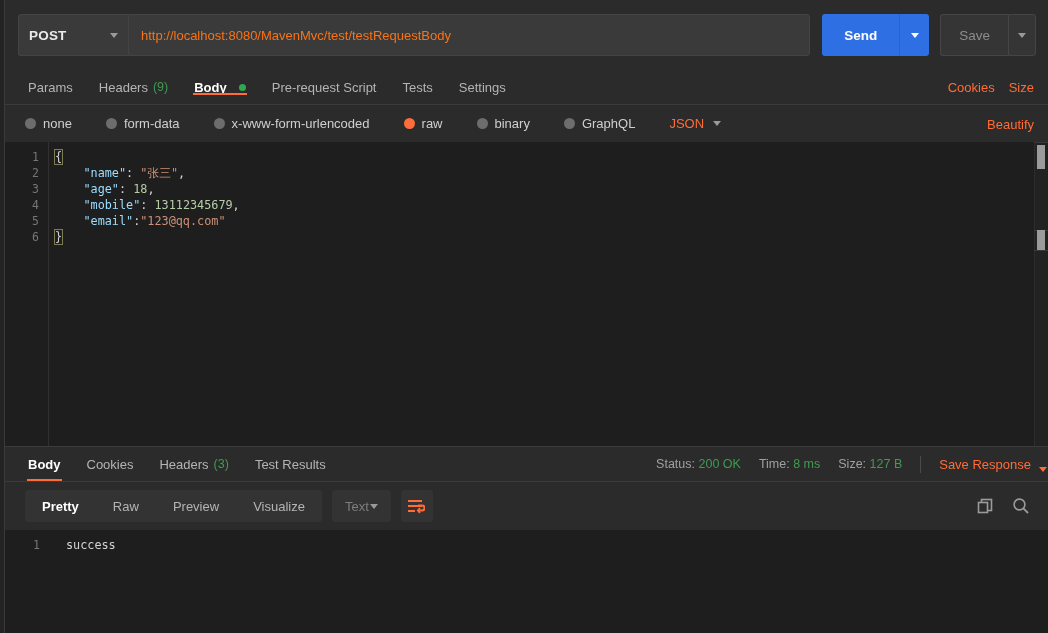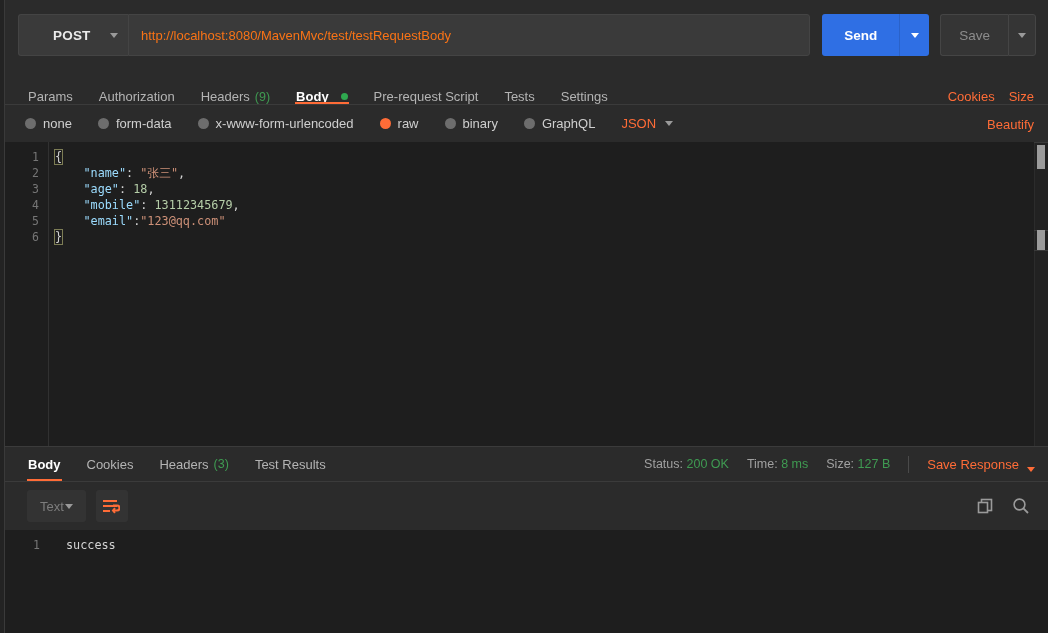--- a/index.html
+++ b/index.html
@@ -23,21 +23,21 @@
     position: absolute; left: 5px; top: 0; right: 0; height: 70px;
     background: #2b2b2b;
     display: flex; align-items: center; padding: 0 12px 0 13px; gap: 0;
   }
   .method-box {
     display: flex; align-items: center; justify-content: space-between;
     width: 110px; height: 42px; background: #3a3a3a;
     border: 1px solid #444; border-right: none;
     border-radius: 3px 0 0 3px; padding: 0 10px;
   }
-  .method-label { font-size: 13.5px; font-weight: bold; color: #eaeaea; letter-spacing: .2px; margin-left: 24px; }
+  .method-label { font-size: 13.5px; font-weight: bold; color: #eaeaea; letter-spacing: .2px; }
   .caret { width: 0; height: 0; border-left: 4.5px solid transparent; border-right: 4.5px solid transparent;
            border-top: 5px solid #9a9a9a; }
   .url-box {
     flex: 1; height: 42px; background: #3a3a3a; border: 1px solid #444;
     border-radius: 0 3px 3px 0; display: flex; align-items: center; padding: 0 12px;
   }
   .url-text { font-size: 13px; color: #f97316; }
   .send-group { display: flex; margin-left: 12px; }
   .send-btn {
     background: #2f6fe4; color: #fff; font-size: 13.5px; font-weight: bold;
@@ -59,40 +59,40 @@
   .save-caret {
     background: #353535; height: 42px; width: 28px; border: 1px solid #454545;
     border-radius: 0 3px 3px 0; display: flex; align-items: center; justify-content: center;
     cursor: pointer;
   }
 
   
   .req-tabs {
     position: absolute; left: 5px; top: 70px; right: 0; height: 35px;
     background: #2b2b2b; border-bottom: 1px solid #3b3b3b;
-    display: flex; align-items: flex-end; padding-left: 10px;
+    display: flex; align-items: center; padding-left: 10px;
   }
   .tab {
     display: flex; align-items: center; gap: 5px; padding: 0 13px;
     font-size: 13px; color: #b4b4b4; cursor: pointer; position: relative;
   }
   .tab.active { color: #ffffff; font-weight: bold; gap: 12px; }
   .tab.active::after {
     content: ""; position: absolute; left: 12px; right: 12px; bottom: 0;
     height: 2px; background: #ff6c37;
   }
   .tab-count { color: #3f9b52; font-size: 12.5px; }
   .green-dot { width: 7px; height: 7px; border-radius: 50%; background: #2fa84f; display: inline-block; }
   .tabs-right { margin-left: auto; display: flex; align-items: center; gap: 14px; padding-right: 14px; }
   .link-orange { color: #ff6c37; font-size: 13px; cursor: pointer; }
 
   
   .bodytype-row {
     position: absolute; left: 5px; top: 105px; right: 0; height: 37px;
-    background: #2b2b2b; display: flex; align-items: center; padding-left: 20px; gap: 4px;
+    background: #2b2b2b; display: flex; align-items: center; padding-left: 20px; gap: 12px;
   }
   .radio-item { display: flex; align-items: center; gap: 7px; margin-right: 22px; cursor: pointer; font-size: 13px; color: #cfcfcf; }
   .radio {
     width: 11px; height: 11px; border-radius: 50%; background: #6d6d6d; flex: none;
   }
   .radio.on { background: #ff6c37; }
   .json-select { display: flex; align-items: center; gap: 9px; cursor: pointer; }
   .json-label { color: #ff6c37; font-size: 13px; }
   .bodytype-right { margin-left: auto; padding-right: 14px; }
 
@@ -130,21 +130,21 @@
   .ed-thumb { position: absolute; right: 3px; top: 3px; width: 8px; height: 24px; background: #9b9b9b; }
   .ed-marker { position: absolute; right: 3px; top: 88px; width: 8px; height: 20px; background: #9b9b9b; }
   .ed-rowline { position: absolute; right: 0; width: 14px; height: 1px; background: #3a3a3a; }
 
   
   .resp-bar {
     position: absolute; left: 5px; top: 446px; right: 0; height: 36px;
     background: #2b2b2b; border-top: 1px solid #3b3b3b; border-bottom: 1px solid #3b3b3b;
     display: flex; align-items: stretch; padding-left: 10px;
   }
-  .resp-meta { margin-left: auto; display: flex; align-items: center; gap: 18px; padding-right: 13px; font-size: 12.5px; }
+  .resp-meta { margin-left: auto; display: flex; align-items: center; gap: 18px; padding-right: 1px; font-size: 12.5px; }
   .meta-key { color: #a0a0a0; }
   .meta-val { color: #3f9b52; }
   .meta-sep { width: 1px; height: 17px; background: #4a4a4a; }
   .save-resp { color: #ff6c37; font-size: 13px; display: flex; align-items: flex-end; gap: 8px; cursor: pointer; }
   .save-resp .caret { border-top-color: #ff6c37; }
 
   
   .resp-toolbar {
     position: absolute; left: 5px; top: 482px; right: 0; height: 48px;
     background: #2b2b2b; display: flex; align-items: center; padding: 0 12px 0 12px;
@@ -216,23 +216,20 @@
       <div class="save-btn">Save</div>
       <div class="save-caret">
         <span class="caret"></span>
       </div>
     </div>
   </div>
 
   <div class="req-tabs">
     <div class="tab">
       <span>Params</span>
-    </div>
-    <div class="tab">
-      <span>Authorization</span>
     </div>
     <div class="tab">
       <span>Headers</span>
       <span class="tab-count">(9)</span>
     </div>
     <div class="tab active">
       <span>Body</span>
       <span class="green-dot"></span>
     </div>
     <div class="tab">
@@ -339,20 +336,26 @@
       </span>
       <span class="meta-sep"></span>
       <span class="save-resp">
         <span>Save Response</span>
         <span class="caret"></span>
       </span>
     </div>
   </div>
 
   <div class="resp-toolbar">
+    <div class="seg">
+      <div class="seg-item active">Pretty</div>
+      <div class="seg-item">Raw</div>
+      <div class="seg-item">Preview</div>
+      <div class="seg-item">Visualize</div>
+    </div>
     <div class="text-select">
       <span>Text</span>
       <span class="caret"></span>
     </div>
     <div class="wrap-btn">
       <svg width="17" height="15" viewBox="0 0 17 15">
         <rect x="0" y="1" width="14" height="2" fill="#ff6c37"></rect>
         <rect x="0" y="6" width="14" height="2" fill="#ff6c37"></rect>
         <rect x="0" y="11" width="7" height="2" fill="#ff6c37"></rect>
         <path d="M10 6.5 h4 a2.5 2.5 0 0 1 0 5 h-3" fill="none" stroke="#ff6c37" stroke-width="2"></path>

